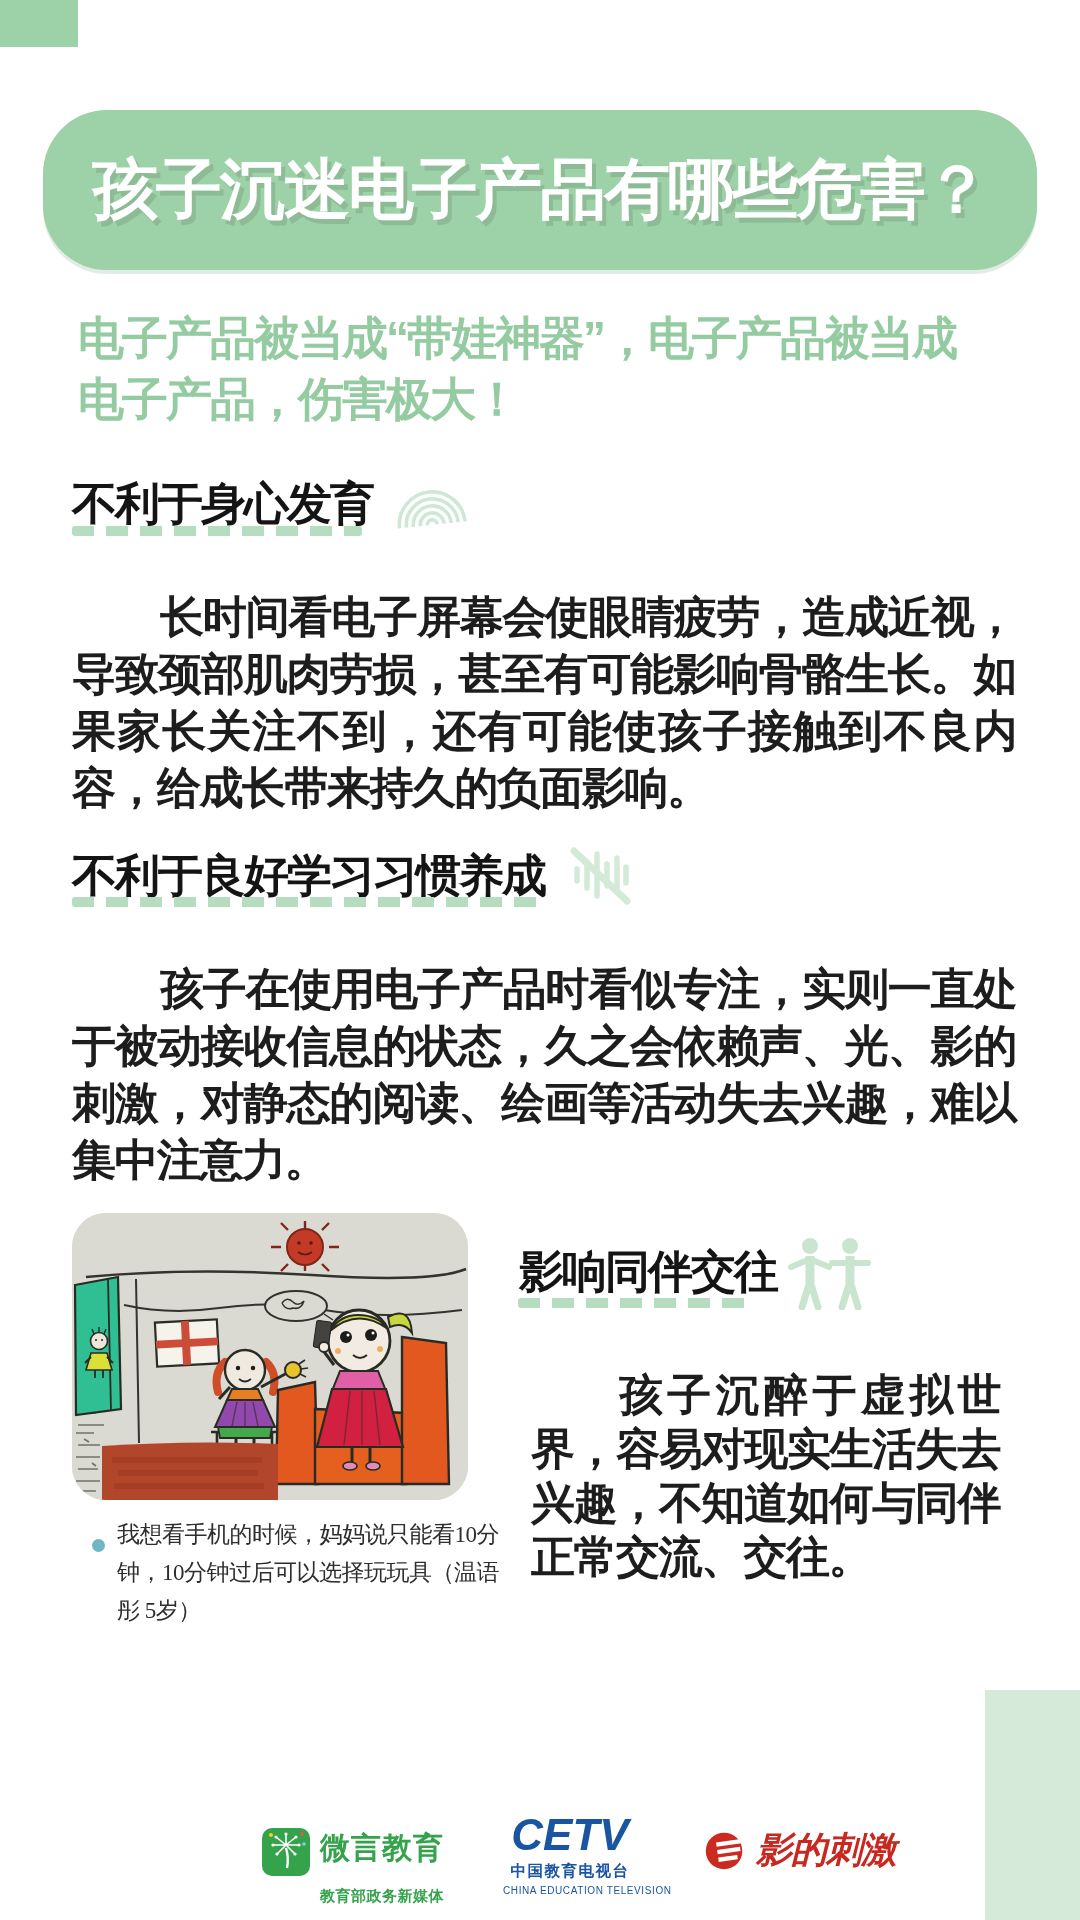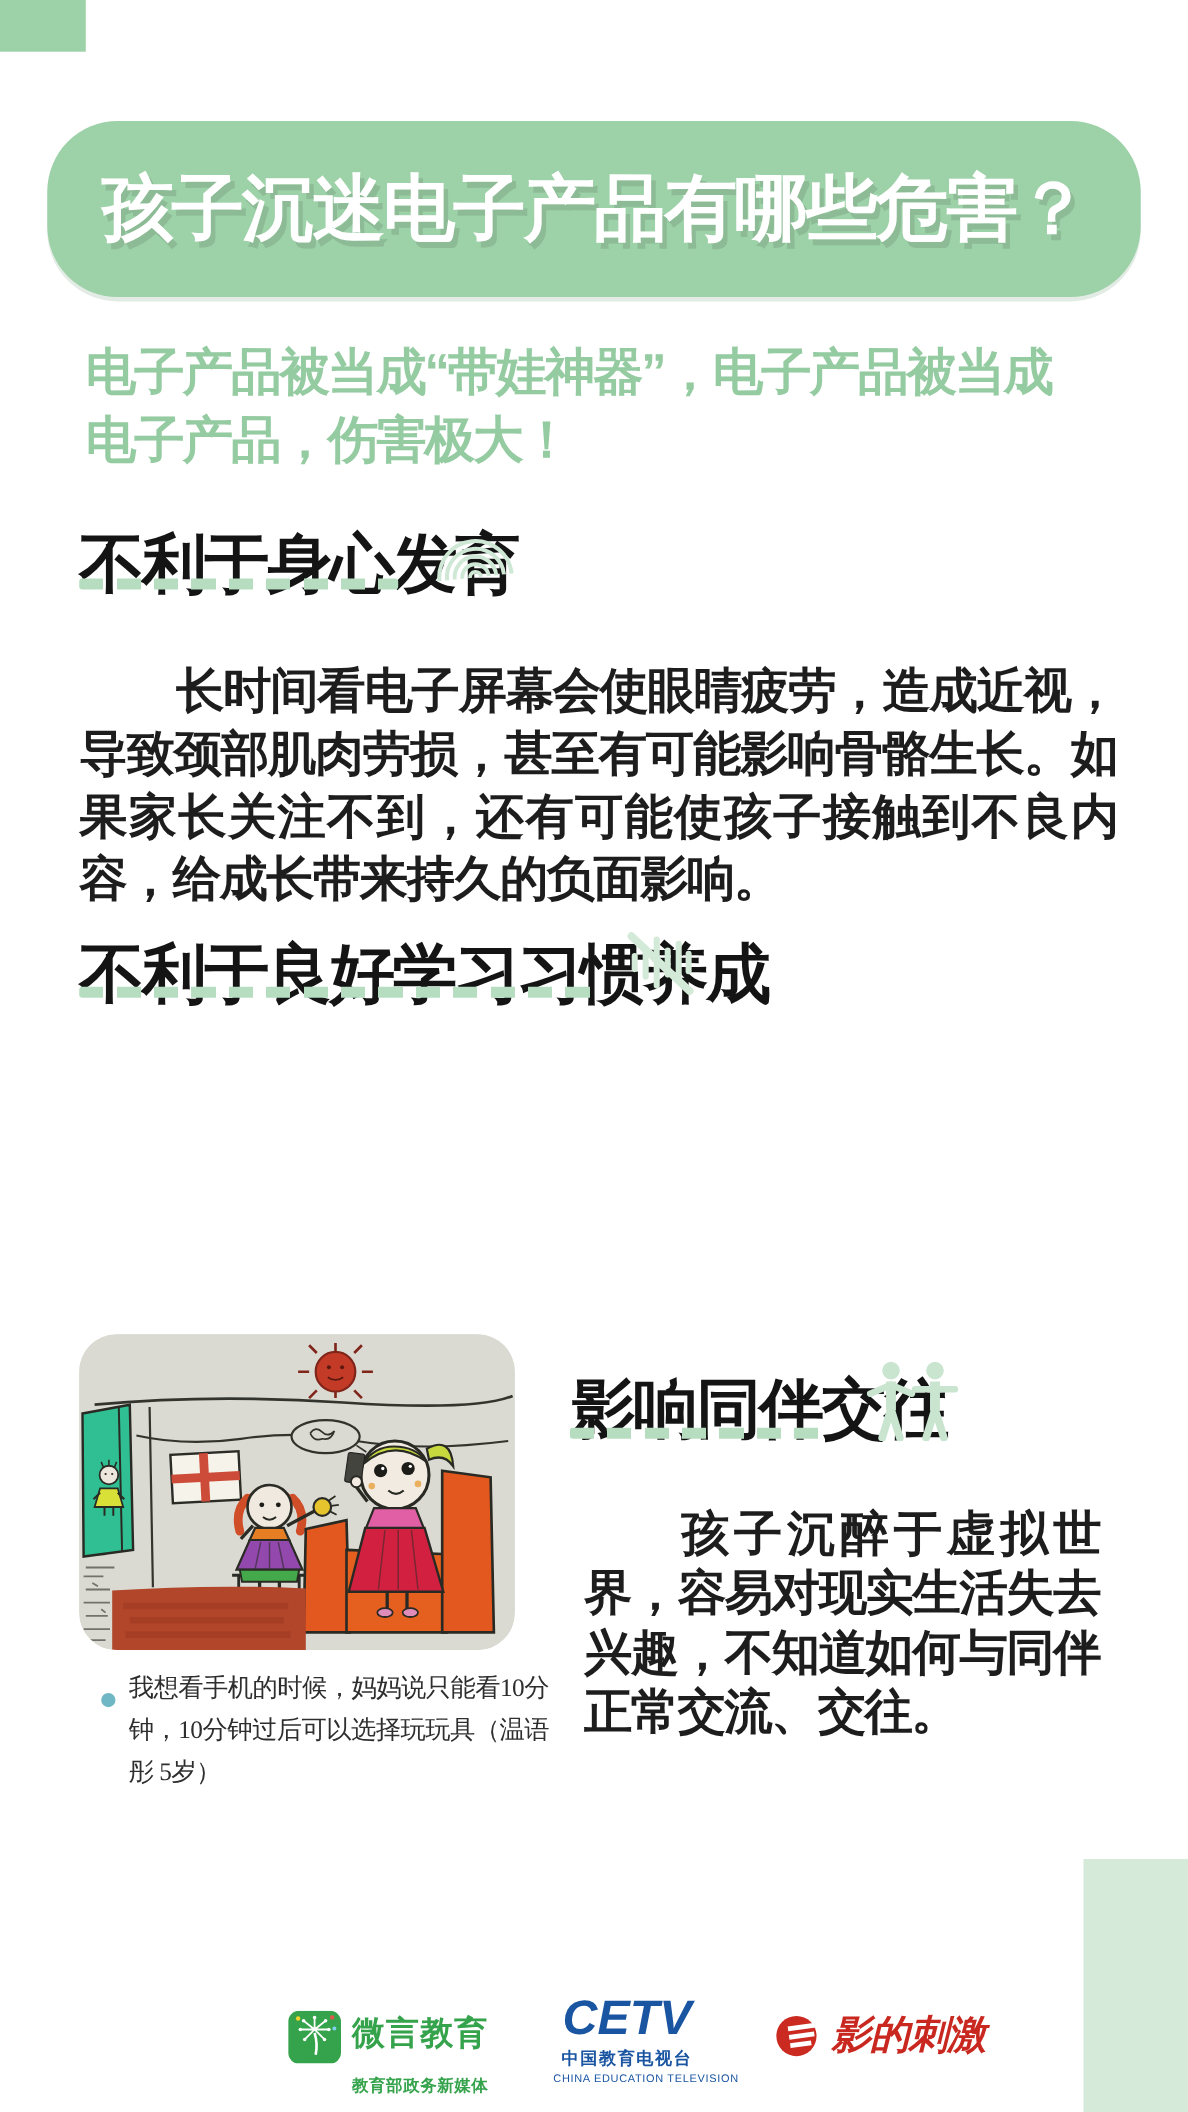--- a/index.html
+++ b/index.html
@@ -17,41 +17,41 @@
           border-radius:64px;display:flex;align-items:center;justify-content:center;
           box-shadow:0 4px 0 rgba(140,180,150,.25);font-family:Liberation Mono, monospace;}
   .banner-title{font-size:66px;font-weight:900;color:#ffffff;letter-spacing:-2px;
                 text-shadow:4px 5px 0 rgba(125,170,135,.55);white-space:nowrap;}
 
   
   .intro{position:absolute;left:78px;top:308px;width:940px;color:#94cba1;font-weight:800;
          font-size:46px;line-height:61px;letter-spacing:-2px;}
 
   
-  .sec-heading{position:absolute;font-size:59px;font-weight:900;color:#141414;
+  .sec-heading{position:absolute;font-size:45px;font-weight:900;color:#141414;
                letter-spacing:-2px;white-space:nowrap;}
   #h1{left:72px;top:474px;}
   #h2{left:72px;top:846px;}
   #h3{left:519px;top:1242px;}
 
   .dashes{position:absolute;height:10px;border-radius:3px;
           background:repeating-linear-gradient(90deg,#b7ddc1 0 22px,transparent 22px 34px);}
   #d1{left:72px;top:526px;width:290px;}
   #d2{left:72px;top:897px;width:476px;}
   #d3{left:518px;top:1298px;width:237px;}
 
   .sec-icon{position:absolute;}
   #icon-rainbow{left:388px;top:480px;transform:rotate(-6deg);}
   #icon-mute{left:568px;top:842px;}
   #icon-people{left:788px;top:1236px;}
 
   
   .para{position:absolute;font-size:44px;line-height:57px;font-weight:600;color:#1d1d1d;
         letter-spacing:-1.5px;text-align:justify;text-indent:88px;}
-  #p1{left:72px;top:588px;width:944px;margin-top:12px;}
+  #p1{left:72px;top:588px;width:944px;}
   #p2{left:72px;top:960px;width:944px;}
   #p3{left:531px;top:1368px;width:469px;line-height:54px;}
 
   
   .figure-card{position:absolute;left:72px;top:1213px;width:396px;height:287px;
                border-radius:34px;overflow:hidden;background:#dadad3;}
   .figure-card svg{display:block;width:100%;height:100%;}
 
   .caption-bullet{position:absolute;left:92px;top:1539px;width:13px;height:13px;
                   border-radius:50%;background:#6fb7c4;}
@@ -108,20 +108,21 @@
     <g stroke="#d3ead8" stroke-width="5.5" stroke-linecap="round">
       <path d="M9 27 v12"></path>
       <path d="M19 20 v26"></path>
       <path d="M29 12 v42"></path>
       <path d="M39 22 v22"></path>
       <path d="M49 16 v32"></path>
       <path d="M58 25 v16"></path>
     </g>
     <path d="M6 9 L59 59" stroke="#d3ead8" stroke-width="7" stroke-linecap="round"></path>
   </svg>
+  <div class="para" id="p2">孩子在使用电子产品时看似专注，实则一直处于被动接收信息的状态，久之会依赖声、光、影的刺激，对静态的阅读、绘画等活动失去兴趣，难以集中注意力。</div>
 
   <div class="figure-card">
     <svg viewBox="0 0 396 287">
       <rect x="0" y="0" width="396" height="287" fill="#dadad3"></rect>
 
       <g stroke="#4f4e47" stroke-width="1.6" opacity="0.75">
         <path d="M4 172 h26 M4 180 h22 M6 192 h24 M4 200 h20 M6 212 h26 M4 220 h18 M6 232 h22 M4 244 h24 M6 256 h20 M4 268 h24 M6 278 h18" fill="none"></path>
         <path d="M10 176 l4 3 M18 196 l4 3 M12 226 l5 3 M20 250 l4 3" fill="none"></path>
       </g>
 

